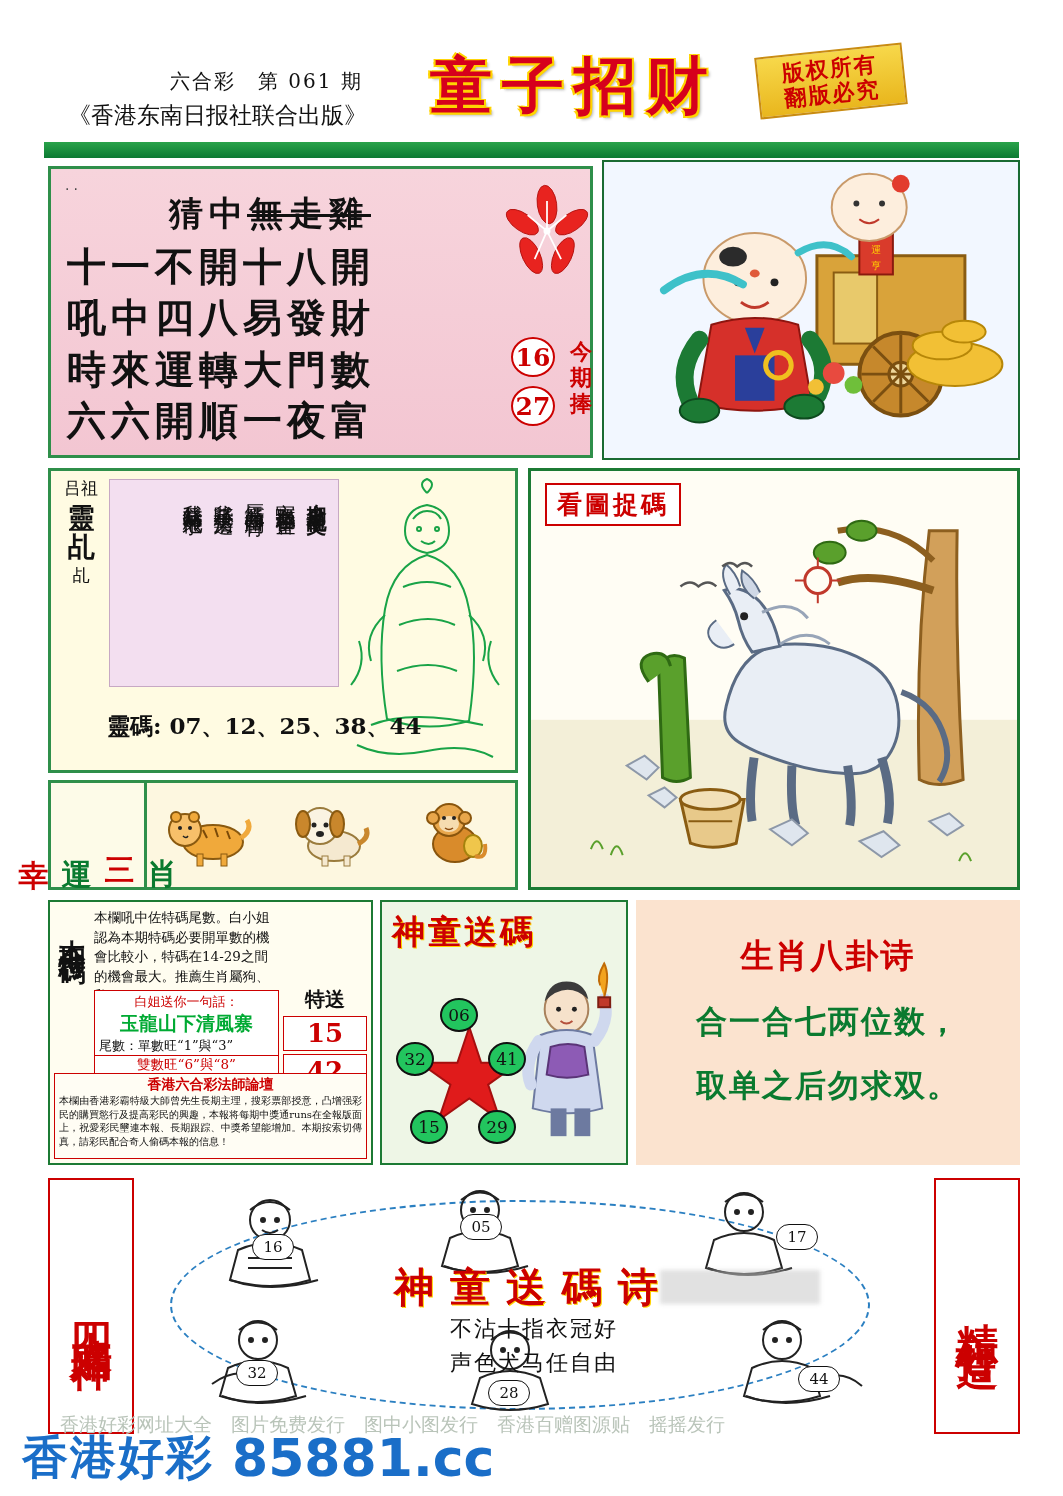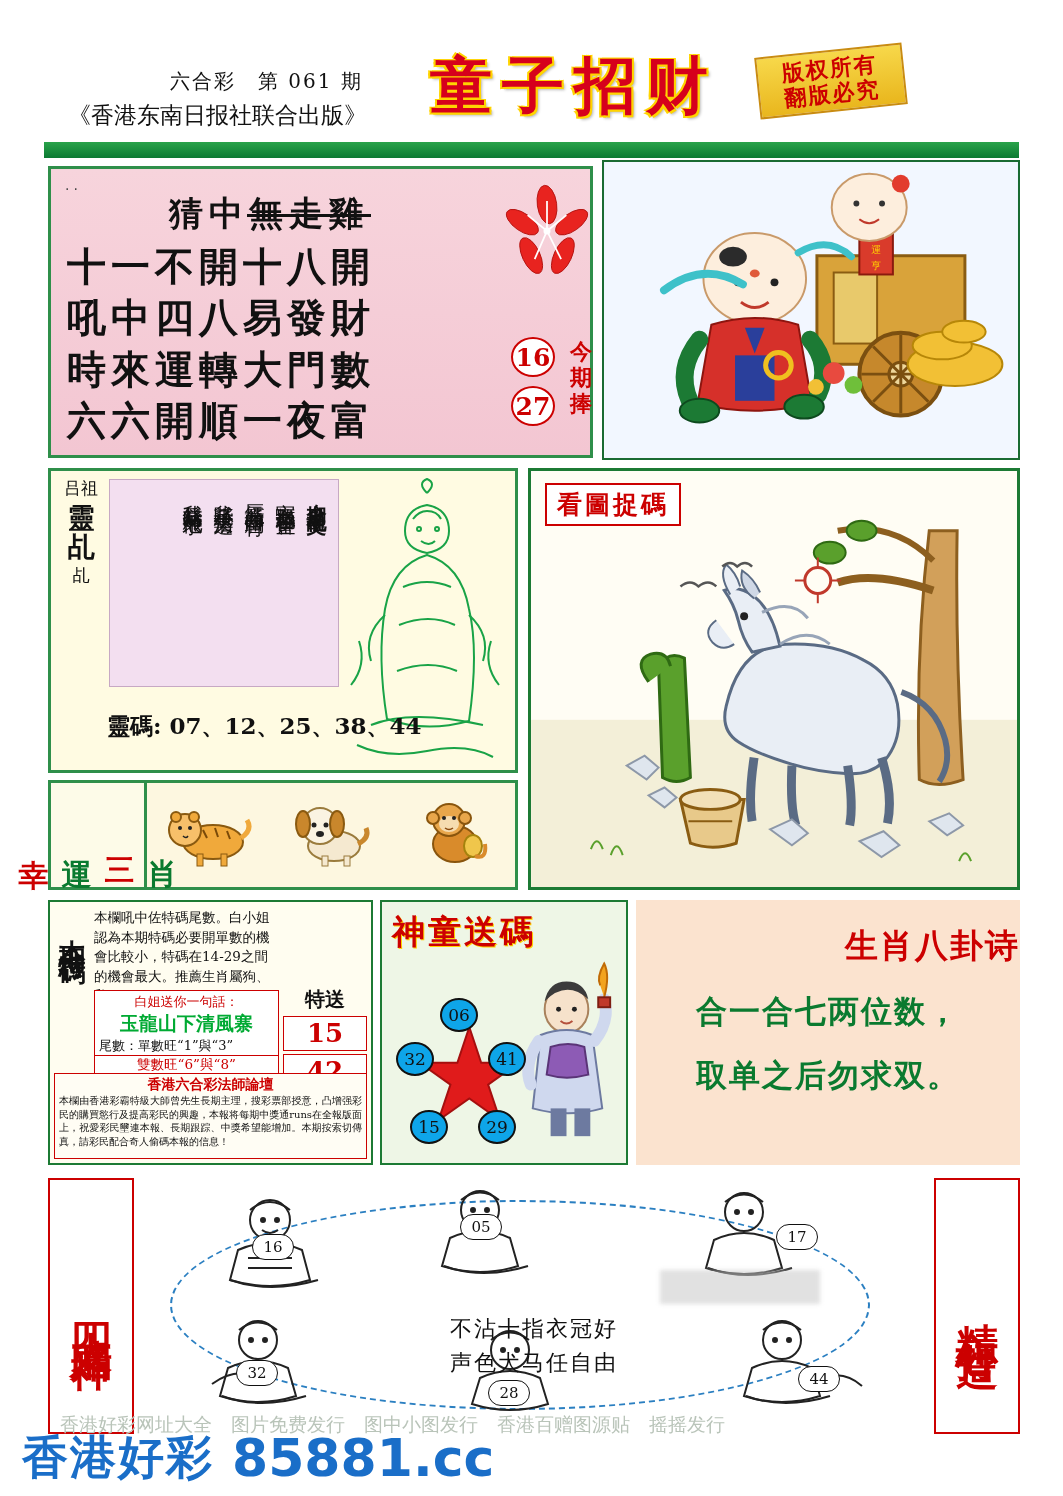--- a/index.html
+++ b/index.html
@@ -232,34 +232,34 @@
     overflow: hidden;
   }
   .shentong-title {
     position: absolute; left: 10px; top: 8px;
     font-size: 33px; font-weight: bold; color: #c00;
     font-family: "DejaVu Serif", serif; letter-spacing: 3px;
     text-shadow: 1px 1px 0 #ffd400;
   }
   .st-num {
     position: absolute; width: 38px; height: 34px; border-radius: 50%;
-    background: #0ea5e9; border: 2px solid #111;
+    background: #22c55e; border: 2px solid #111;
     font-family: "DejaVu Serif", serif; font-size: 17px; color: #111;
     display: flex; align-items: center; justify-content: center;
   }
 
   
   .bagua {
     position: absolute; left: 636px; top: 900px;
     width: 384px; height: 265px;
     background: #fbe3cf; border: 0;
   }
   .bagua-t {
-    text-align: right; color: #c00; font-size: 33px; font-weight: bold;
-    font-family: "DejaVu Serif", serif; margin-top: 24px; letter-spacing: 2px;
+    text-align: center; color: #c00; font-size: 33px; font-weight: bold;
+    font-family: "DejaVu Serif", serif; margin-top: 34px; letter-spacing: 2px;
   }
   .bagua-l {
     text-align: center; color: #0a7a2f; font-size: 31px; font-weight: bold;
     font-family: "DejaVu Serif", serif; margin-top: 22px; letter-spacing: 2px;
   }
   .bagua-note {
     margin-top: 26px; text-align: center; color: #111; font-size: 21px;
     font-family: "DejaVu Serif", serif;
   }
 
@@ -736,20 +736,21 @@
             <circle cx="42" cy="22" r="19"></circle>
             <path d="M23 12 q19 -15 38 0"></path>
             <circle cx="35" cy="22" r="2" fill="#222"></circle>
               <circle cx="49" cy="22" r="2" fill="#222"></circle>
             <path d="M12 50 q30 -14 60 0 l8 28 q-38 12 -76 0 z"></path>
             <path d="M6 78 q38 14 84 0"></path>
             <path d="M78 62 q24 -12 44 6"></path>
           </g>
         </g>
       </svg>
+      <div class="bm-title">神童送碼诗</div>
       <div class="bm-l1">不沾十指衣冠好</div>
       <div class="bm-l2">声色犬马任自由</div>
 
       <div class="bm-num" style="left:112px; top:56px;">16</div>
       <div class="bm-num" style="left:320px; top:36px;">05</div>
       <div class="bm-num" style="left:636px; top:46px;">17</div>
       <div class="bm-num" style="left:96px;  top:182px;">32</div>
       <div class="bm-num" style="left:348px; top:202px;">28</div>
       <div class="bm-num" style="left:658px; top:188px;">44</div>
 

